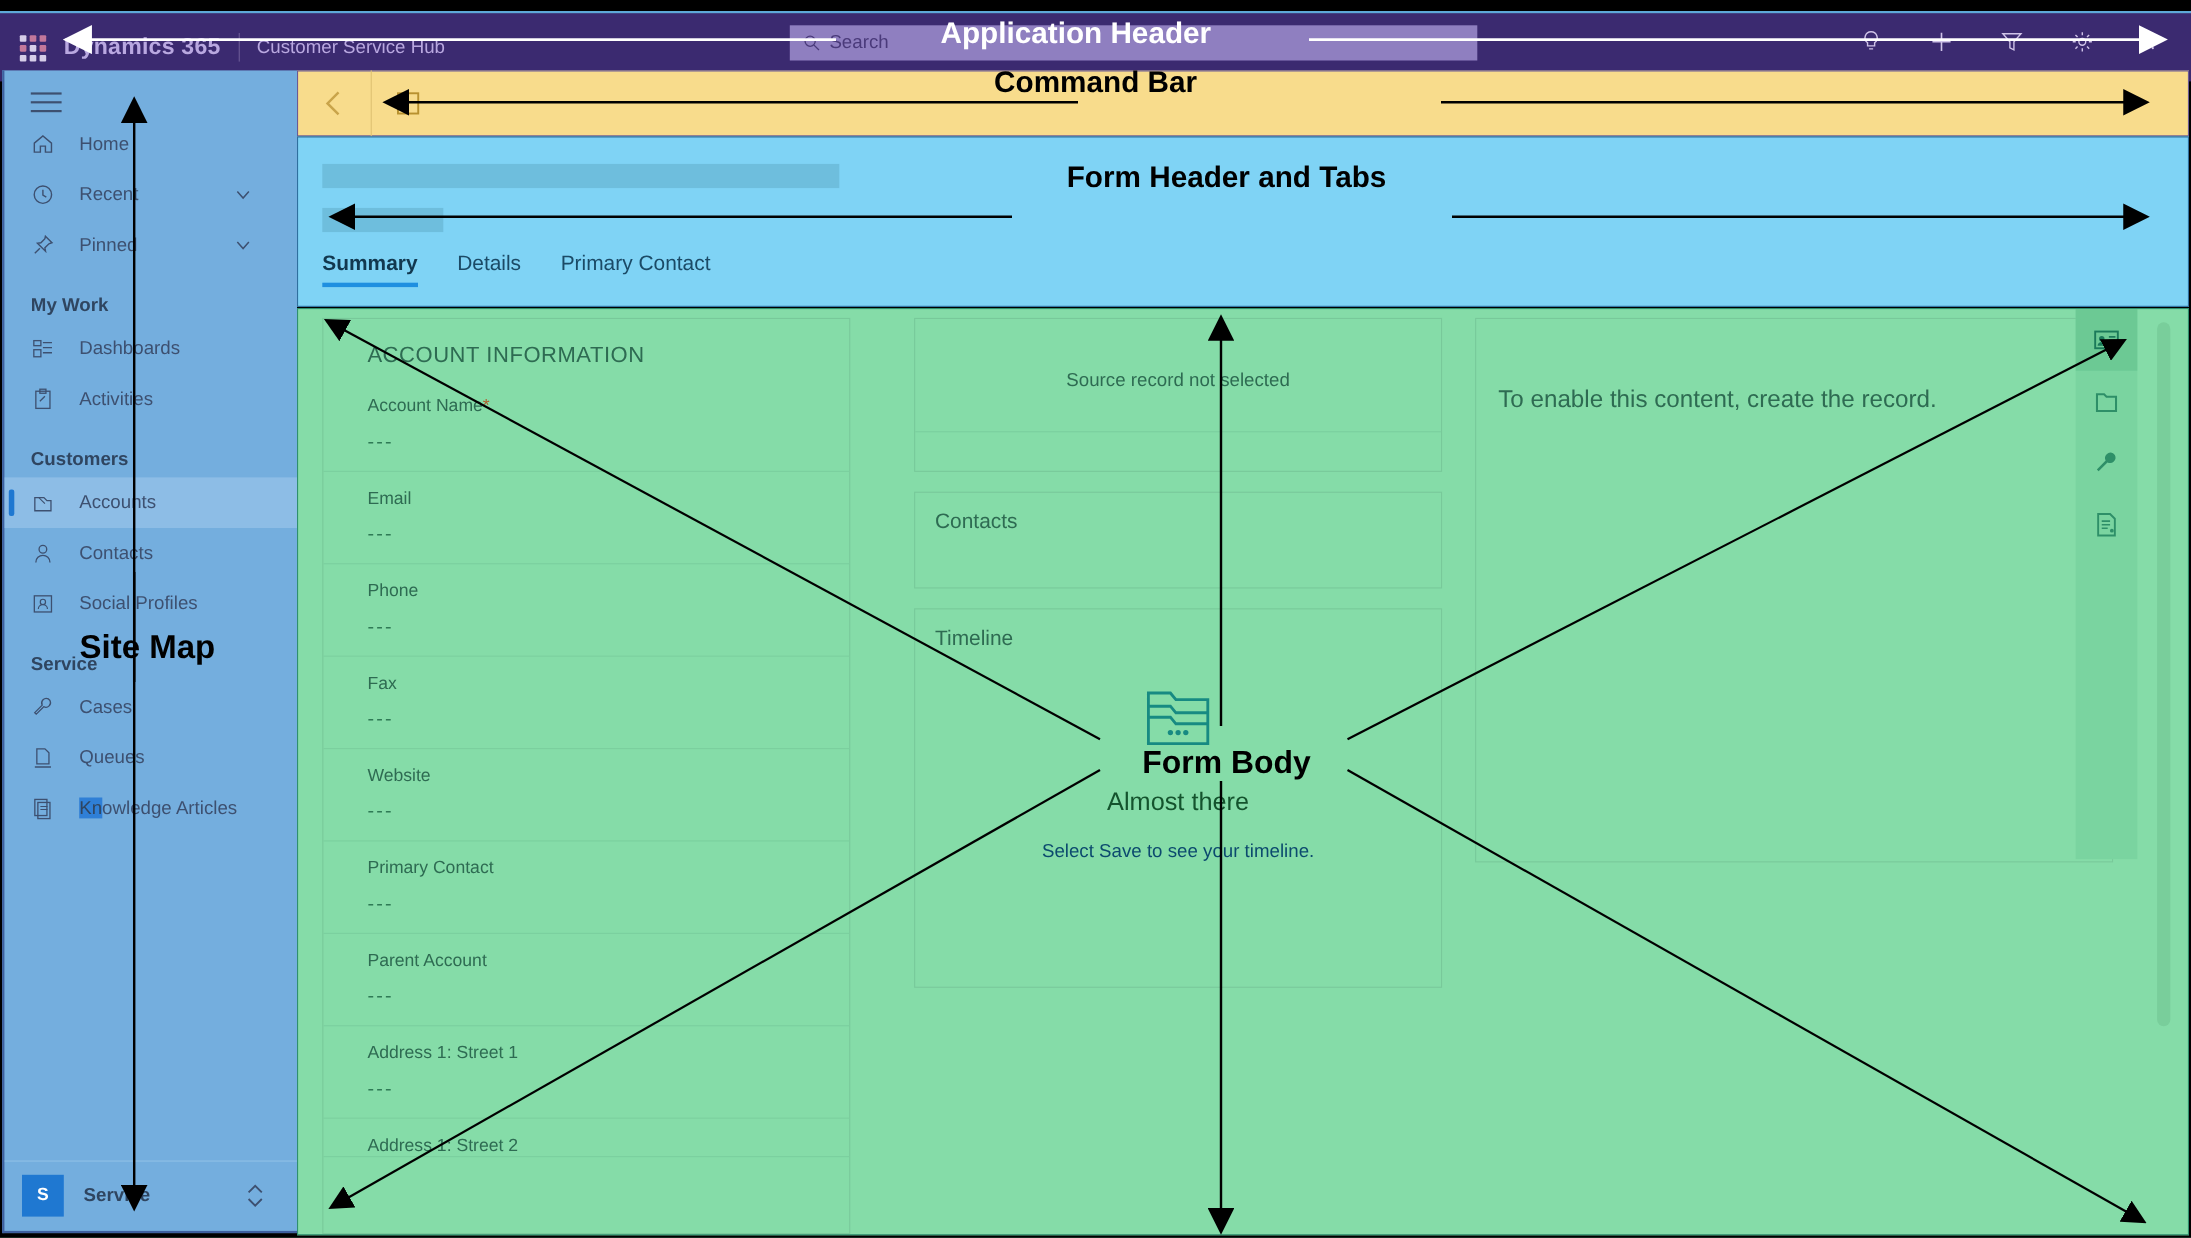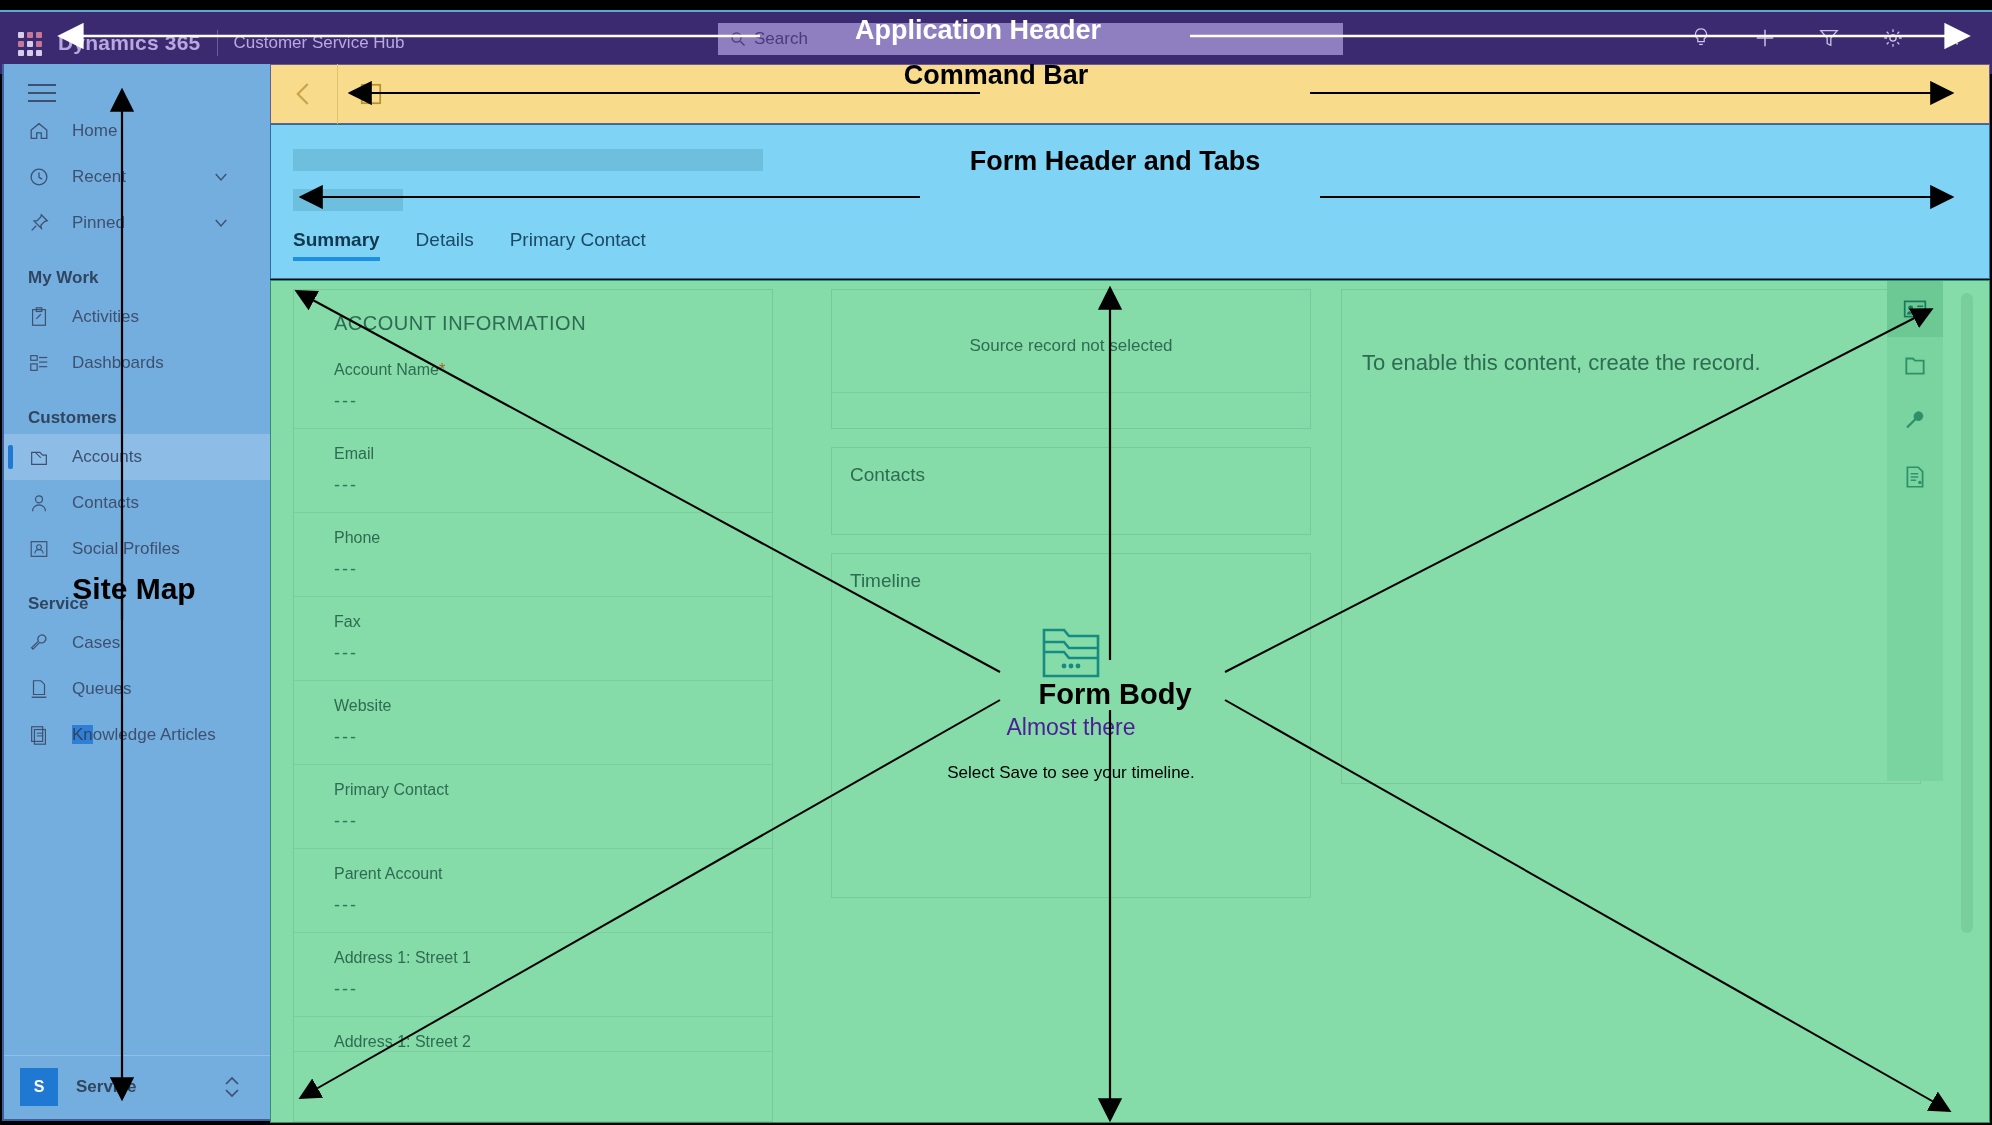--- a/index.html
+++ b/index.html
@@ -149,22 +149,22 @@
     position:absolute; left:0; right:0; top:46px; text-align:center;
     color:#2e6b52; font-size:17px;
   }
   .src-rule { position:absolute; left:0; right:0; top:102px; height:1px; background:#7bcf9e; }
   .card-contacts { height:88px; }
   .card-title { color:#2e6b52; font-size:19px; padding:16px 0 0 18px; }
   .card-title.bold { font-weight:normal; }
   .card-timeline { height:345px; position:relative; }
   .tl-empty { position:absolute; left:0; right:0; top:70px; text-align:center; }
   .folder-ico { display:inline-block; }
-  .tl-h { color:#4c1d95; font-size:23px; margin-top:30px; }
-  .tl-s { color:#000000; font-size:17px; margin-top:22px; }
+  .tl-h { color:#14532d; font-size:23px; margin-top:30px; }
+  .tl-s { color:#0c4a6e; font-size:17px; margin-top:22px; }
 
   .col-right {
     position:absolute; left:1070px; top:8px; width:580px; height:495px;
     border:1px solid #78c99a;
   }
   .cr-text { color:#2e6b52; font-size:22px; padding:60px 0 0 20px; }
 
   .rail {
     position:absolute; right:46px; top:0; width:56px; height:500px;
     background:#7ad4a0;
@@ -277,36 +277,36 @@
       <span>Pinned</span>
       <svg class="nav-chev" viewBox="0 0 24 24">
         <path d="M5 8l7 8 7-8" fill="none" stroke="#3d5070" stroke-width="1.8"></path>
       </svg>
     </div>
 
     <div class="nav-group">My Work</div>
 
     <div class="nav-item">
       <svg class="nico" viewBox="0 0 24 24">
-        <rect x="5" y="4" width="14" height="17" fill="none" stroke="#3d5070" stroke-width="1.3"></rect>
-        <rect x="9" y="2" width="6" height="4" fill="none" stroke="#3d5070" stroke-width="1.3"></rect>
-        <path d="M9 14l5-5" stroke="#3d5070" stroke-width="1.3"></path>
-      </svg>
-      <span>Activities</span>
-    </div>
-
-    <div class="nav-item">
-      <svg class="nico" viewBox="0 0 24 24">
         <rect x="3" y="4" width="7" height="5" fill="none" stroke="#3d5070" stroke-width="1.3"></rect>
         <rect x="3" y="13" width="7" height="7" fill="none" stroke="#3d5070" stroke-width="1.3"></rect>
         <line x1="12" y1="6" x2="21" y2="6" stroke="#3d5070" stroke-width="1.3"></line>
         <line x1="12" y1="11" x2="21" y2="11" stroke="#3d5070" stroke-width="1.3"></line>
         <line x1="12" y1="16" x2="21" y2="16" stroke="#3d5070" stroke-width="1.3"></line>
       </svg>
       <span>Dashboards</span>
+    </div>
+
+    <div class="nav-item">
+      <svg class="nico" viewBox="0 0 24 24">
+        <rect x="5" y="4" width="14" height="17" fill="none" stroke="#3d5070" stroke-width="1.3"></rect>
+        <rect x="9" y="2" width="6" height="4" fill="none" stroke="#3d5070" stroke-width="1.3"></rect>
+        <path d="M9 14l5-5" stroke="#3d5070" stroke-width="1.3"></path>
+      </svg>
+      <span>Activities</span>
     </div>
 
     <div class="nav-group">Customers</div>
 
     <div class="nav-item sel">
       <svg class="nico" viewBox="0 0 24 24">
         <path d="M4 7h9l3 3h4v10H4z" fill="none" stroke="#3d5070" stroke-width="1.3"></path>
         <path d="M8 7l6 6" stroke="#3d5070" stroke-width="1.1"></path>
       </svg>
       <span>Accounts</span>

